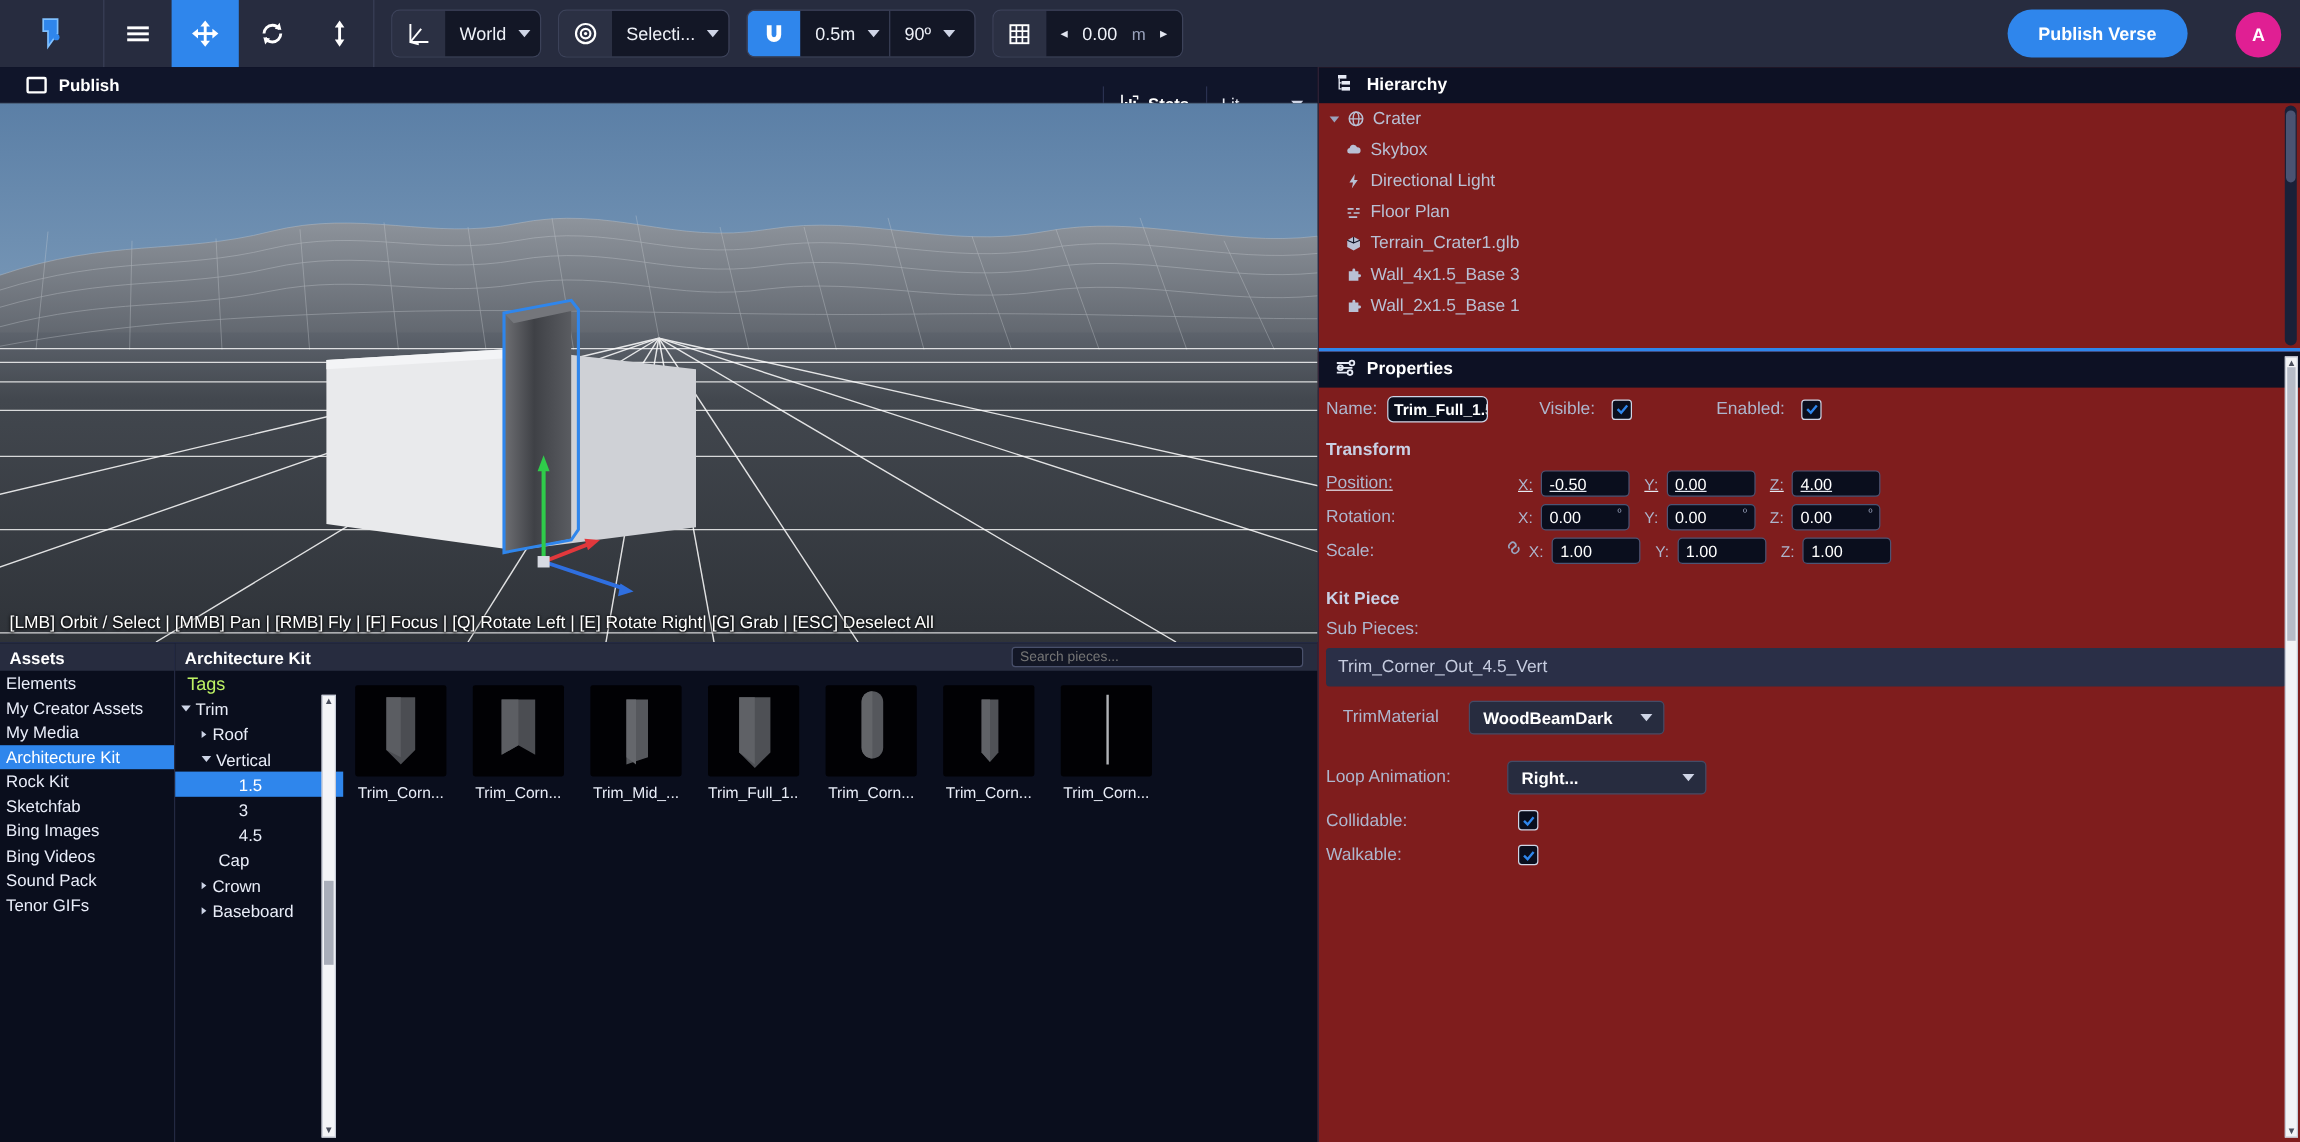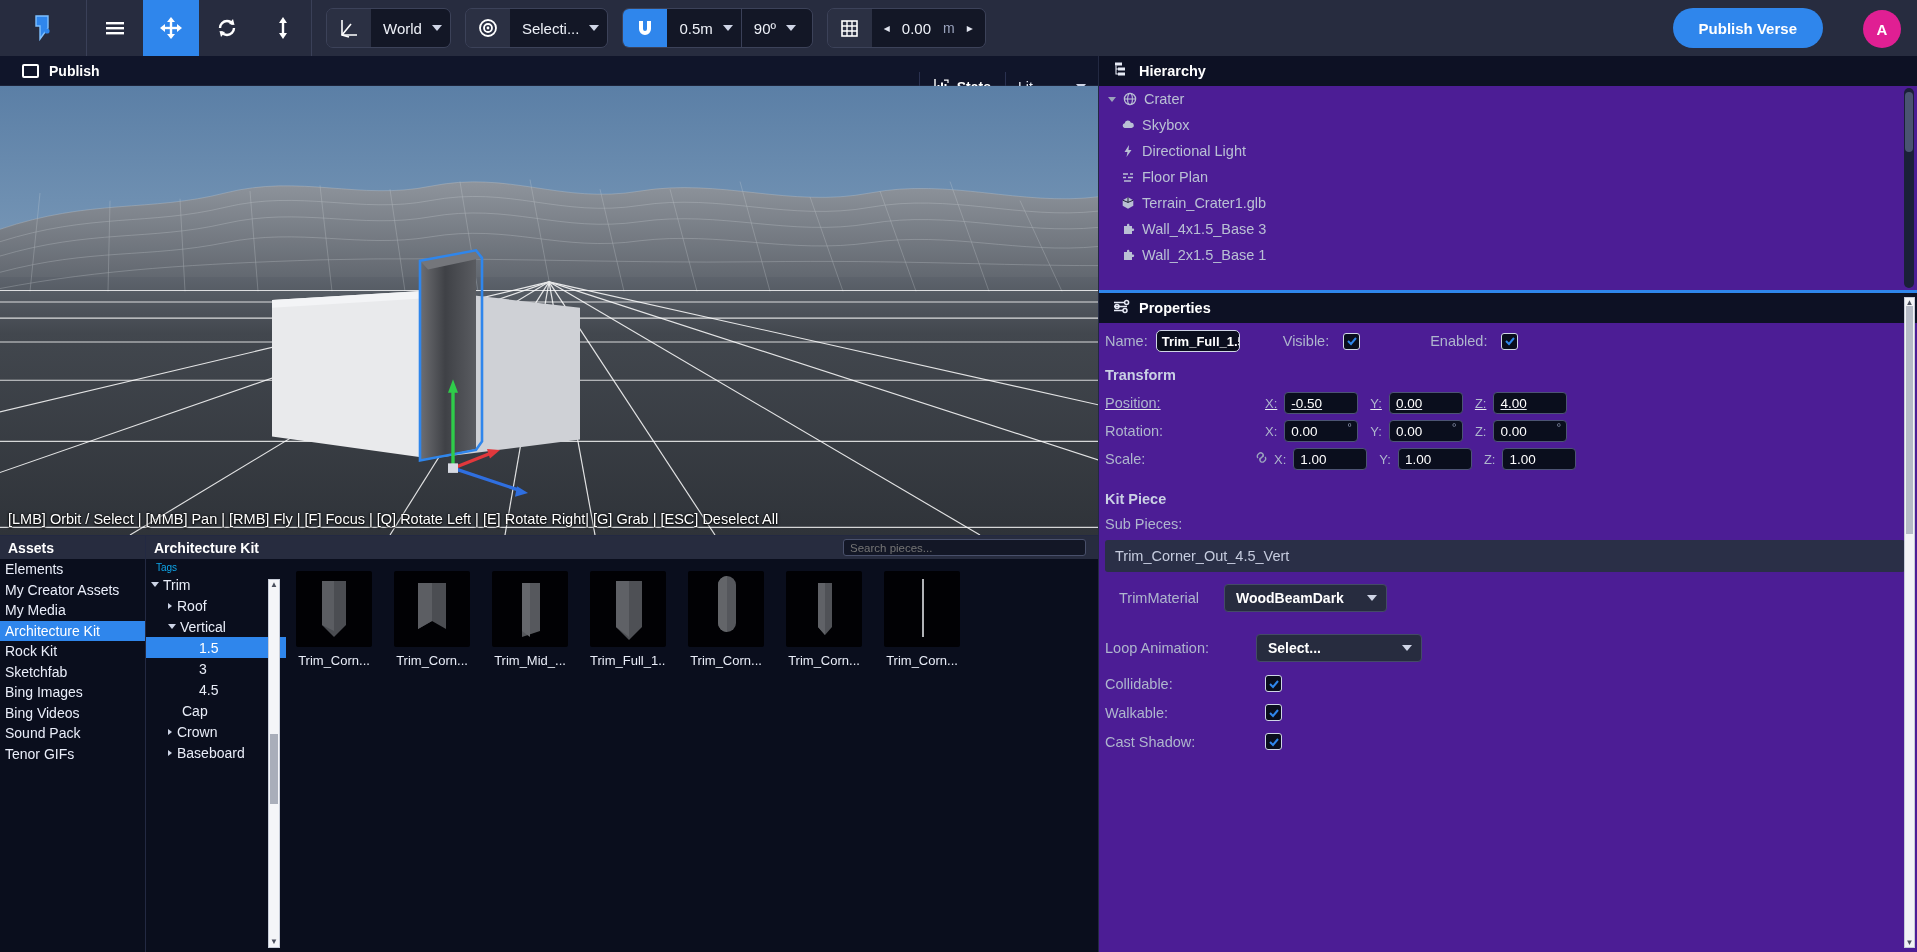--- a/index.html
+++ b/index.html
@@ -151,21 +151,21 @@
     width: 243px; height: 17px;
     background: #131726;
     border: 1px solid #49506b; border-radius: 3px;
     color: #cdd3e4; font-size: 11.5px;
     padding: 0 6px;
     font-family: "Liberation Sans", sans-serif;
     outline: none;
   }
   .assets-body { flex: 1; display: flex; min-height: 0; }
   .tags-col { width: 140px; position: relative; padding-top: 3px; }
-  .tags-label { font-size: 10px; color: #0ea5e9; padding-left: 10px; margin-bottom: 1px; }
+  .tags-label { font-size: 15px; color: #bef264; padding-left: 10px; margin-bottom: 1px; }
   .tag-row {
     height: 21px; display: flex; align-items: center;
     font-size: 14px; color: #e9edf8; cursor: pointer;
     white-space: nowrap;
   }
   .tag-row.sel { background: #2f86ec; color: #fff; }
   .twisty {
     width: 0; height: 0; margin-right: 5px;
     border-left: 4.5px solid #cdd4e6;
     border-top: 3.5px solid transparent;
@@ -193,21 +193,21 @@
     width: 76px; height: 76px; background: #010104; border-radius: 2px;
     position: relative; overflow: hidden; cursor: pointer;
   }
   .tile-label {
     margin-top: 6px; font-size: 13px; color: #e9edf8; text-align: center;
     white-space: nowrap; overflow: hidden;
   }
 
   
   .right-col {
-    width: 819px; background: #4c1d95;
+    width: 819px; background: #7f1d1d;
     display: flex; flex-direction: column; min-width: 0;
     border-left: 1px solid #232942;
   }
   .panel-hdr {
     height: 30px; display: flex; align-items: center; gap: 9px;
     padding-left: 14px; background: #0d1124;
     font-size: 14.5px; font-weight: bold; color: #fff;
   }
   .hierarchy-list { height: 204px; position: relative; overflow: hidden; }
   .hier-row {
@@ -798,49 +798,41 @@
           <span class="plabel" style="width:105px;">TrimMaterial</span>
           <span class="dd" style="width:163px;">
             <span class="ddt">WoodBeamDark</span>
             <span class="caret"></span>
           </span>
         </div>
 
         <div class="row" style="margin:22px 0 0 6px;">
           <span class="plabel" style="width:151px;">Loop Animation:</span>
           <span class="dd" style="width:166px;">
-            <span class="ddt">Select...</span>
+            <span class="ddt">Right...</span>
             <span class="caret"></span>
           </span>
         </div>
 
         <div class="row" style="margin:13px 0 0 6px;">
           <span class="plabel" style="width:160px;">Collidable:</span>
           <span class="cbx">
             <svg width="12" height="12" viewBox="0 0 12 12">
                 <path d="M2 6 L5 9 L10 3" stroke="#2f86ec" stroke-width="2" fill="none"></path>
               </svg>
           </span>
         </div>
         <div class="row" style="margin:12px 0 0 6px;">
           <span class="plabel" style="width:160px;">Walkable:</span>
           <span class="cbx">
             <svg width="12" height="12" viewBox="0 0 12 12">
                 <path d="M2 6 L5 9 L10 3" stroke="#2f86ec" stroke-width="2" fill="none"></path>
               </svg>
           </span>
         </div>
-        <div class="row" style="margin:12px 0 0 6px;">
-          <span class="plabel" style="width:160px;">Cast Shadow:</span>
-          <span class="cbx">
-            <svg width="12" height="12" viewBox="0 0 12 12">
-                <path d="M2 6 L5 9 L10 3" stroke="#2f86ec" stroke-width="2" fill="none"></path>
-              </svg>
-          </span>
-        </div>
 
         <div class="props-scroll">
           <div class="ps-arrow" style="top:0;">▲</div>
           <div class="ps-thumb"></div>
           <div class="ps-arrow" style="bottom:0;">▼</div>
         </div>
       </div>
     </div>
   </div>
 </div>

